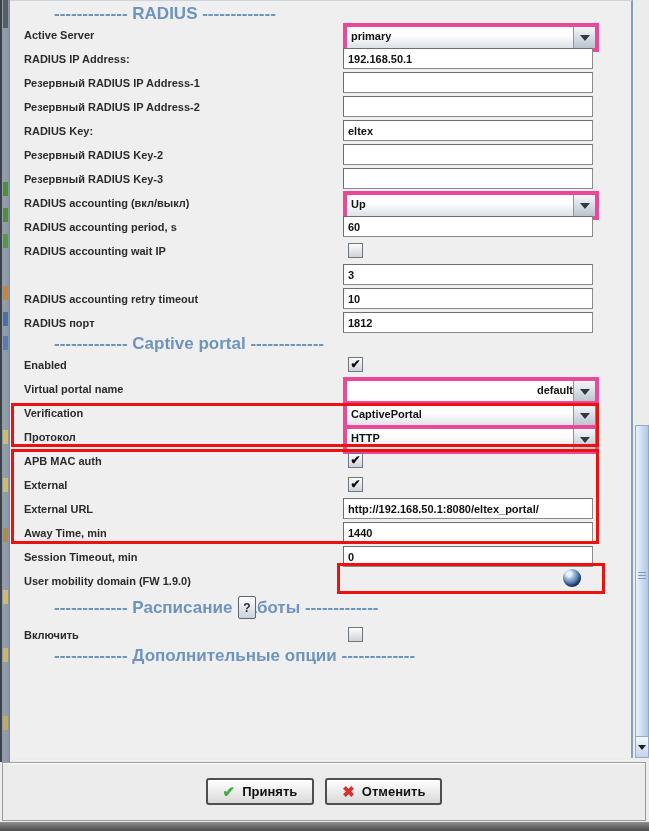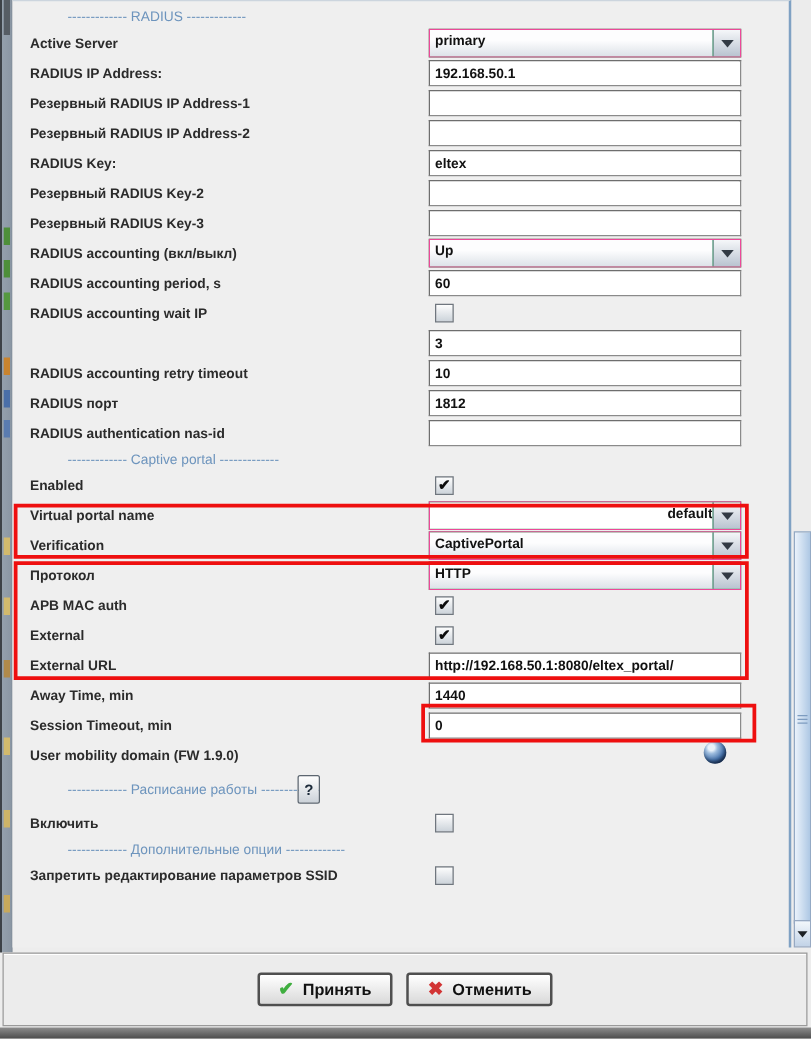--- a/index.html
+++ b/index.html
@@ -16,31 +16,31 @@
   #scrollport{position:absolute;left:10px;top:0;width:623px;height:758px;
     background:#efefef;border-top:1px solid #ccd5de;border-right:2px solid #7fa1c3;
     box-sizing:border-box;overflow:hidden;}
   .row{position:relative;height:24px;}
   .row.header{height:18px;}
   .row.header.first{margin-top:4px;}
   .row.header.tall{height:30px;}
   .lab{position:absolute;left:14px;top:0;line-height:24px;
     font-size:11px;font-weight:bold;color:#2b2b2b;white-space:nowrap;}
   .hdr{position:absolute;left:44px;top:0;line-height:18px;
-    font-size:11px;font-weight:normal;color:#6d94bd;white-space:nowrap;}
+    font-size:17px;font-weight:bold;color:#6d94bd;white-space:nowrap;}
   .tall .hdr{line-height:30px;}
   
   .tf{position:absolute;left:333px;top:1px;width:240px;height:17px;
     border:1px solid #8a8a8a;border-top-color:#6e6e6e;border-left-color:#6e6e6e;
     background:#ffffff;font-family:"Liberation Sans",sans-serif;
     font-size:11px;font-weight:bold;color:#111;padding:1px 4px;margin:0;}
   .tf.dis{background:#e7ecf2;border-color:#aebfd2;color:#111;}
   
   .combo{position:absolute;left:333px;top:0;width:248px;height:21px;
-    border:1px solid #ec4899;display:flex;background:#22c55e;cursor:default;}
+    border:4px solid #ec4899;display:flex;background:#fdba74;cursor:default;}
   .combo-val{flex:1;font-size:11px;font-weight:bold;color:#111;line-height:19px;
     padding-left:4px;background:linear-gradient(#fdfdfe 40%,#dde2e8);overflow:hidden;white-space:nowrap;}
   .combo.editable .combo-val{background:#fff;text-align:right;}
   .combo-btn{width:21px;border-left:1px solid #8b94a1;
     background:linear-gradient(#f5f7f9,#b9c3d0);display:flex;align-items:center;justify-content:center;}
   .tri{width:0;height:0;border:5px solid transparent;border-top:6px solid #323a44;margin-top:6px;}
   
   .cb{position:absolute;left:338px;top:4px;width:13px;height:13px;
     border:1px solid #6f767e;background:linear-gradient(#fdfdfd,#ccd3da);
     font-size:12px;line-height:12px;font-weight:bold;color:#0b0b0b;text-align:center;cursor:default;}
@@ -158,24 +158,20 @@
       <input class="tf" value="3" style="">
     </div>
     <div class="row">
       <span class="lab">RADIUS accounting retry timeout</span>
       <input class="tf" value="10" style="">
     </div>
     <div class="row">
       <span class="lab">RADIUS порт</span>
       <input class="tf" value="1812" style="">
     </div>
-    <div class="row">
-      <span class="lab">RADIUS authentication nas-id</span>
-      <input class="tf" value="" style="">
-    </div>
     <div class="row header">
       <span class="hdr">------------- Captive portal -------------</span>
     </div>
     <div class="row">
       <span class="lab">Enabled</span>
       <span class="cb">✔</span>
     </div>
     <div class="row">
       <span class="lab">Virtual portal name</span>
       <div class="combo editable">
@@ -230,24 +226,20 @@
     <div class="row header tall">
       <span class="hdr">------------- Расписание работы -------------</span>
       <button class="help-btn">?</button>
     </div>
     <div class="row">
       <span class="lab">Включить</span>
       <span class="cb"></span>
     </div>
     <div class="row header">
       <span class="hdr">------------- Дополнительные опции -------------</span>
-    </div>
-    <div class="row">
-      <span class="lab">Запретить редактирование параметров SSID</span>
-      <span class="cb"></span>
     </div>
     <div class="ann" id="ann-a"></div>
     <div class="ann" id="ann-b"></div>
     <div class="ann" id="ann-c"></div>
   </div>
 
 <div id="scrollbar">
   <div id="sb-thumb">
     <div id="sb-grip"></div>
   </div>

